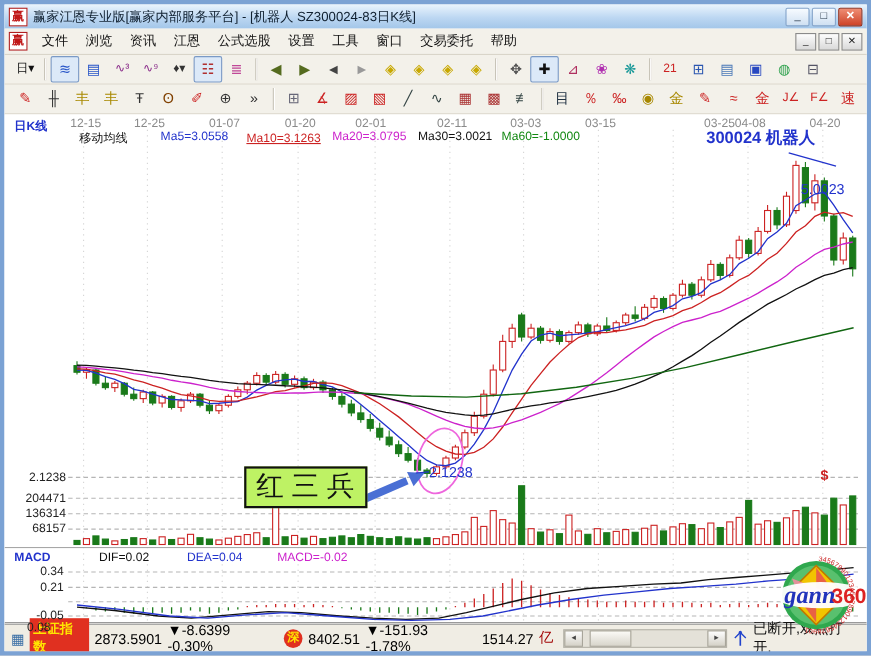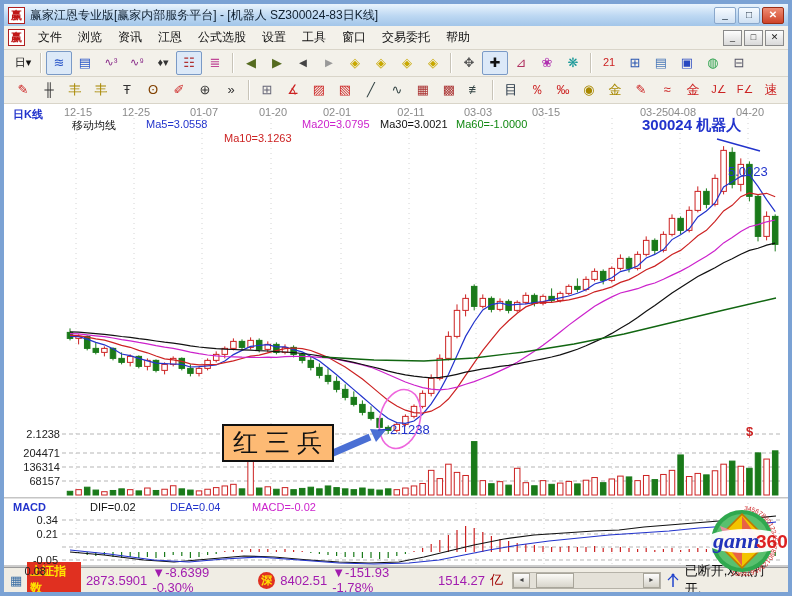--- a/index.html
+++ b/index.html
@@ -21,28 +21,28 @@
   #tb1{top:46px;} #tb2{top:73px;height:27px;}
   .btnT{width:24px;height:22px;border:1px solid transparent;border-radius:2px;text-align:center;font-size:13px;line-height:21px;flex:0 0 auto;white-space:nowrap;overflow:hidden;}
   .btnT.sel{border-color:#7a9ac6;background:#dce9f8;}
   .tsep{width:1px;height:20px;background:#c8c4b8;border-right:1px solid #fff;margin:0 4px;flex:0 0 auto;}
   
   .chartarea{position:absolute;left:0;top:100px;width:784px;height:463px;background:#fff;}
   svg.plot{position:absolute;left:0;top:0;}
   .lbl{position:absolute;font-size:11px;color:#222;white-space:nowrap;z-index:20;}
   .blue{color:#2233cc;} .gray{color:#8a8a8a;} .red{color:#cc2222;} .mag{color:#cc22cc;}
   .rightal{text-align:right;}
-  .annbox{position:absolute;left:218px;top:320px;width:102px;height:34px;border:2px solid #111;background:#fdba74;z-index:25;
+  .annbox{position:absolute;left:218px;top:320px;width:102px;height:34px;border:2px solid #111;background:#bef264;z-index:25;
           font-family:"Liberation Serif",serif;font-size:25px;color:#111;text-align:center;line-height:34px;letter-spacing:7px;padding-left:6px;box-sizing:content-box;}
   
   .statusbar{position:absolute;left:0;top:563px;width:100%;height:25px;background:#f0ede4;border-top:1px solid #9a9a9a;display:flex;align-items:center;padding:0 6px;box-sizing:border-box;gap:5px;font-size:13px;}
   .calicon{color:#3a6ea5;font-size:13px;}
   .badge{background:#e03020;color:#ffe500;font-weight:bold;font-size:12px;padding:1px 3px;}
   .circbadge{background:#e03020;color:#ffe500;font-weight:bold;font-size:11px;width:17px;height:17px;border-radius:50%;text-align:center;line-height:17px;flex:0 0 auto;}
-  .gnum{color:#a21caf;} .unit{color:#a00000;}
+  .gnum{color:#000000;} .unit{color:#a00000;}
   .sscroll{display:flex;align-items:center;height:15px;border:1px solid #b5b2a8;background:#e4e1d8;width:148px;margin-left:4px;}
   .sbtn{width:15px;height:13px;background:linear-gradient(#fdfdfd,#d5d2c8);border:1px solid #a8a59a;font-size:8px;line-height:12px;text-align:center;color:#444;}
   .sthumb{width:36px;height:13px;background:linear-gradient(#fbfaf6,#d8d5cb);border:1px solid #a8a59a;margin-left:6px;}
   .strack{flex:1;}
   .conn{color:#111;font-size:13px;}
   .logo{position:absolute;left:686px;top:502px;z-index:30;}
 </style>
 </head>
 <body>
 
@@ -526,21 +526,21 @@
         <div class="lbl gray" style="left: 387px; top: 2px; width: 40px; text-align: center;">02-11</div>
         <div class="lbl gray" style="left: 454px; top: 2px; width: 40px; text-align: center;">03-03</div>
         <div class="lbl gray" style="left: 522px; top: 2px; width: 40px; text-align: center;">03-15</div>
         <div class="lbl gray" style="left: 590px; top: 2px; width: 40px;  margin-left: 46px;">03-25</div>
         <div class="lbl gray" style="left: 658px; top: 2px; width: 40px; text-align: center;">04-08</div>
         <div class="lbl gray" style="left: 726px; top: 2px; width: 40px; text-align: center;">04-20</div>
       </div>
 
     <div class="lbl" style="left:68px;top:14px;color:#111;">移动均线</div>
     <div class="lbl" style="left: 142px; top: 14px; color: rgb(34, 51, 204);" id="ma0">Ma5=3.0558</div>
-    <div class="lbl" style="left: 220px; top: 28px; color: rgb(204, 34, 34);" id="ma1">Ma10=3.1263</div>
+    <div class="lbl" style="left: 220px; top: 16px; color: rgb(204, 34, 34); text-decoration: underline;" id="ma1">Ma10=3.1263</div>
     <div class="lbl" style="left: 298px; top: 14px; color: rgb(204, 34, 204);" id="ma2">Ma20=3.0795</div>
     <div class="lbl" style="left: 376px; top: 14px; color: rgb(17, 17, 17);" id="ma3">Ma30=3.0021</div>
     <div class="lbl" style="left: 452px; top: 14px; color: rgb(17, 136, 17);" id="ma4">Ma60=-1.0000</div>
 
     <div class="lbl blue" style="left:638px;top:12px;width:132px;font-size:15px;font-weight:bold;">300024 机器人</div>
     <div class="lbl blue" style="left:724px;top:42px;font-size:13px;margin-top:18px;">5.0023</div>
 
     <div class="lbl rightal" style="left:10px;top:324px;width:46px;">2.1238</div>
     <div class="lbl rightal" style="left:10px;top:343px;width:46px;">204471</div>
     <div class="lbl rightal" style="left:10px;top:357px;width:46px;">136314</div>

